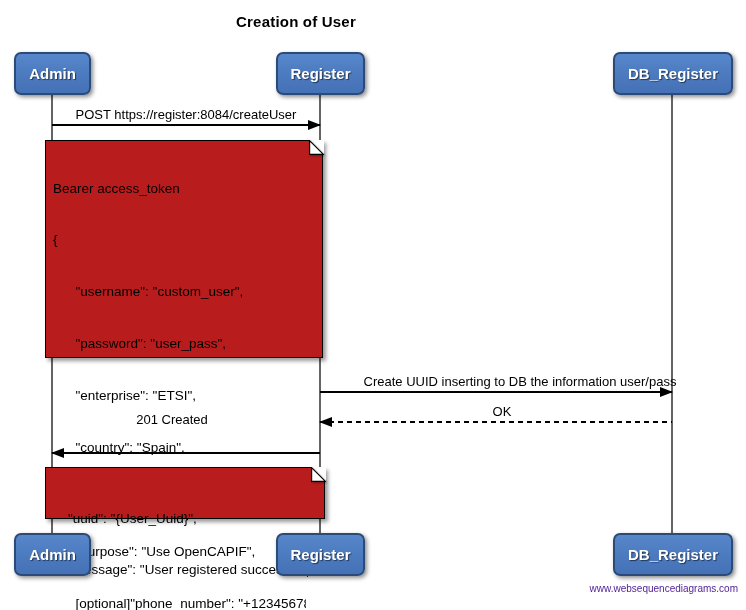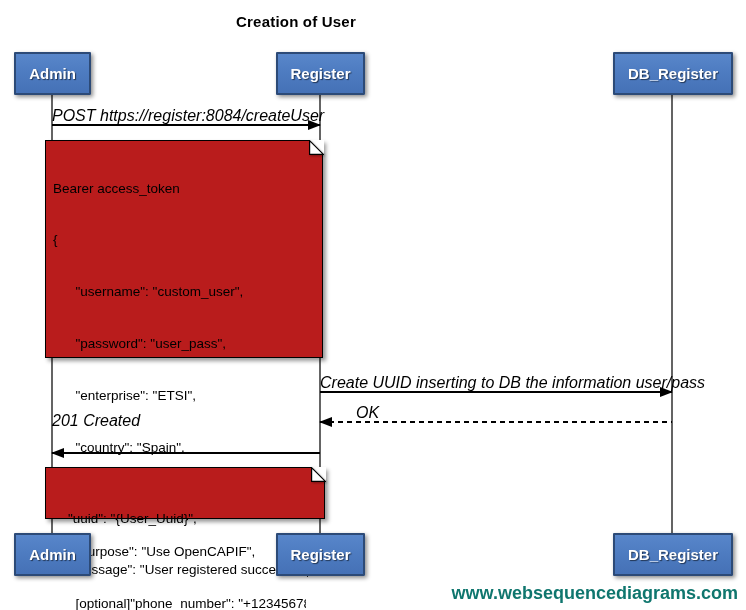--- a/index.html
+++ b/index.html
@@ -7,72 +7,72 @@
     position:relative;width:746px;height:610px;background:#ffffff;
     font-family:"Liberation Sans",sans-serif;overflow:hidden;color:#000;
   }
   .title{
     position:absolute;top:13px;left:0;width:592px;text-align:center;
     font-size:15px;font-weight:bold;letter-spacing:.2px;
   }
   
   .actor{
     position:absolute;height:43px;box-sizing:border-box;
-    border:2px solid #2c4a77;border-radius:1px;
+    border:2px solid #2c4a77;border-radius:7px;
     background:linear-gradient(180deg,#5886ca 0%,#4e7cc1 45%,#4571b6 100%);
     color:#fff;font-size:15px;font-weight:bold;
     display:flex;align-items:center;justify-content:center;
     text-shadow:1px 1px 1px rgba(0,0,0,.55);
     box-shadow:2px 2px 4px rgba(0,0,0,.45);
     z-index:5;
   }
   #actor-admin-top   {left:14px; top:52px; width:77px;}
   #actor-register-top{left:276px;top:52px; width:89px;}
   #actor-db-top      {left:613px;top:52px; width:120px;}
   #actor-admin-bot   {left:14px; top:533px;width:77px;}
   #actor-register-bot{left:276px;top:533px;width:89px;}
   #actor-db-bot      {left:613px;top:533px;width:120px;}
   
   .lifeline{position:absolute;top:95px;height:438px;width:2px;background:#646464;z-index:1;}
   #lifeline-admin{left:51px;}
   #lifeline-register{left:319px;}
   #lifeline-db{left:671px;}
   
-  .msg-label{position:absolute;font-size:16px;z-index:3;white-space:nowrap;font-style:italic;}
+  .msg-label{position:absolute;font-size:13px;text-align:center;z-index:3;white-space:nowrap;}
   .msg-line{position:absolute;height:2px;background:#000;z-index:3;}
   .msg-line.dashed{
     background:repeating-linear-gradient(90deg,#000 0 5px,transparent 5px 9px);
   }
   .head{position:absolute;width:0;height:0;top:-4px;}
   .head-right{right:-1px;border-left:13px solid #000;border-top:5px solid transparent;border-bottom:5px solid transparent;}
   .head-left {left:-1px; border-right:13px solid #000;border-top:5px solid transparent;border-bottom:5px solid transparent;}
   #msg1-label{left:52px; top:107px;width:268px;}
   #msg1-line {left:52px; top:124px;width:268px;}
-  #msg2-label{left:320px;top:374px;width:352px;}
+  #msg2-label{left:320px;top:374px;width:352px;padding-left:24px;}
   #msg2-line {left:320px;top:391px;width:352px;}
   #msg3-label{left:320px;top:404px;width:292px;padding-left:36px;}
   #msg3-line {left:320px;top:421px;width:352px;}
   #msg4-label{left:52px; top:412px;width:240px;}
   #msg4-line {left:52px; top:452px;width:268px;}
   
   .note{
     position:absolute;background:#b91c1c;border:1.5px solid #000;box-sizing:border-box;
     box-shadow:3px 3px 4px rgba(0,0,0,.4);z-index:4;
   }
   #note1{left:45px;top:140px;width:278px;height:218px;}
   #note2{left:45px;top:467px;width:280px;height:52px;}
   .note-content{
     position:absolute;left:7px;top:4px;right:16px;
     font-size:13.5px;line-height:17.3px;white-space:pre;overflow:hidden;
   }
   #note2 .note-content{top:7px;}
   .fold{position:absolute;top:-1.5px;right:-1.5px;width:15px;height:15px;background:#fff;}
   .fold svg{position:absolute;left:0;top:0;display:block;filter:drop-shadow(1px 1px 1px rgba(0,0,0,.35));}
   
-  .watermark{position:absolute;top:583px;right:8px;font-size:18px;color:#0f766e;font-weight:bold;}
+  .watermark{position:absolute;top:583px;right:8px;font-size:10px;color:#4c1d95;}
 </style>
 </head>
 <body>
 
 <div class="canvas">
 
   <div class="title">Creation of User</div>
 
   <div class="lifeline" id="lifeline-admin"></div>
   <div class="lifeline" id="lifeline-register"></div>

